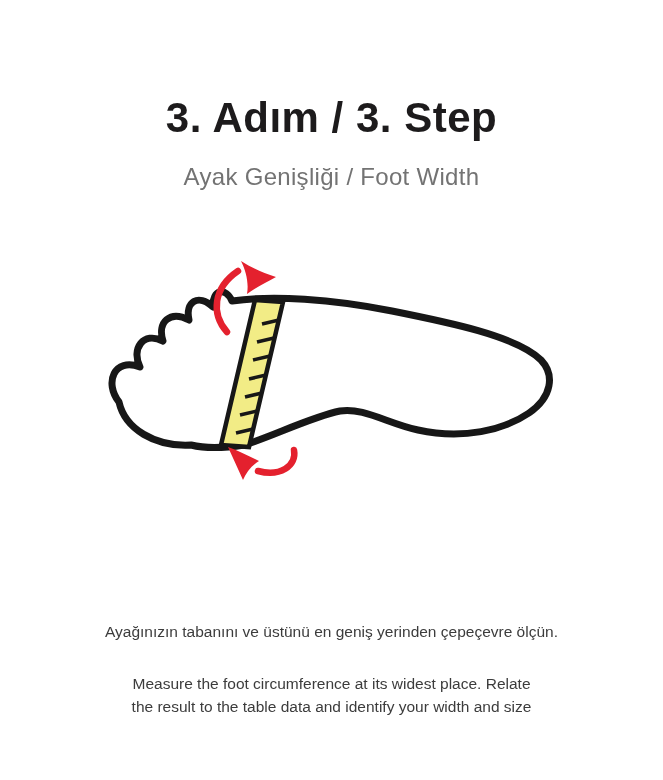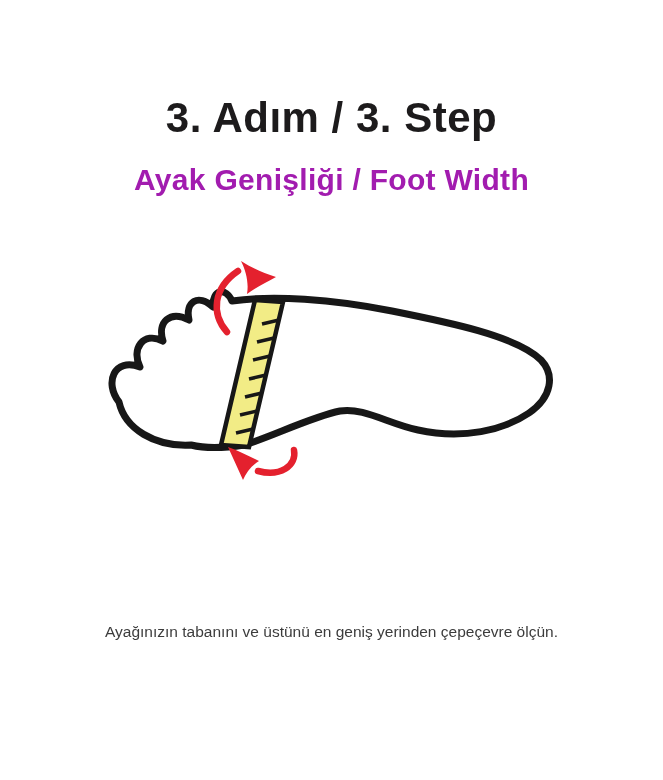--- a/index.html
+++ b/index.html
@@ -21,24 +21,24 @@
     font-weight: 700;
     letter-spacing: 0.5px;
     color: #1d1b1c;
   }
   .subtitle {
     position: absolute;
     top: 163px;
     left: 0;
     width: 100%;
     text-align: center;
-    font-size: 30px;
-    font-weight: 700;
+    font-size: 24px;
+    font-weight: 400;
     letter-spacing: 0.3px;
-    color: #a21caf;
+    color: #737373;
   }
   .illus {
     position: absolute;
     top: 0;
     left: 0;
   }
   .instructions {
     position: absolute;
     left: 0;
     width: 100%;
@@ -117,14 +117,18 @@
       <path d="M 228,447 C 239,451 249,456 259,461
                C 251,466 246,473 243,480
                C 238,469 233,458 228,447 Z" fill="#e4212e"></path>
     </g>
   </svg>
 
   <div class="instructions instructions-tr">
     <div>Ayağınızın tabanını ve üstünü en geniş yerinden çepeçevre ölçün.</div>
   </div>
 
+  <div class="instructions instructions-en">
+    <div>Measure the foot circumference at its widest place. Relate</div>
+    <div>the result to the table data and identify your width and size</div>
+  </div>
 
 </div>
 
 </body></html>

